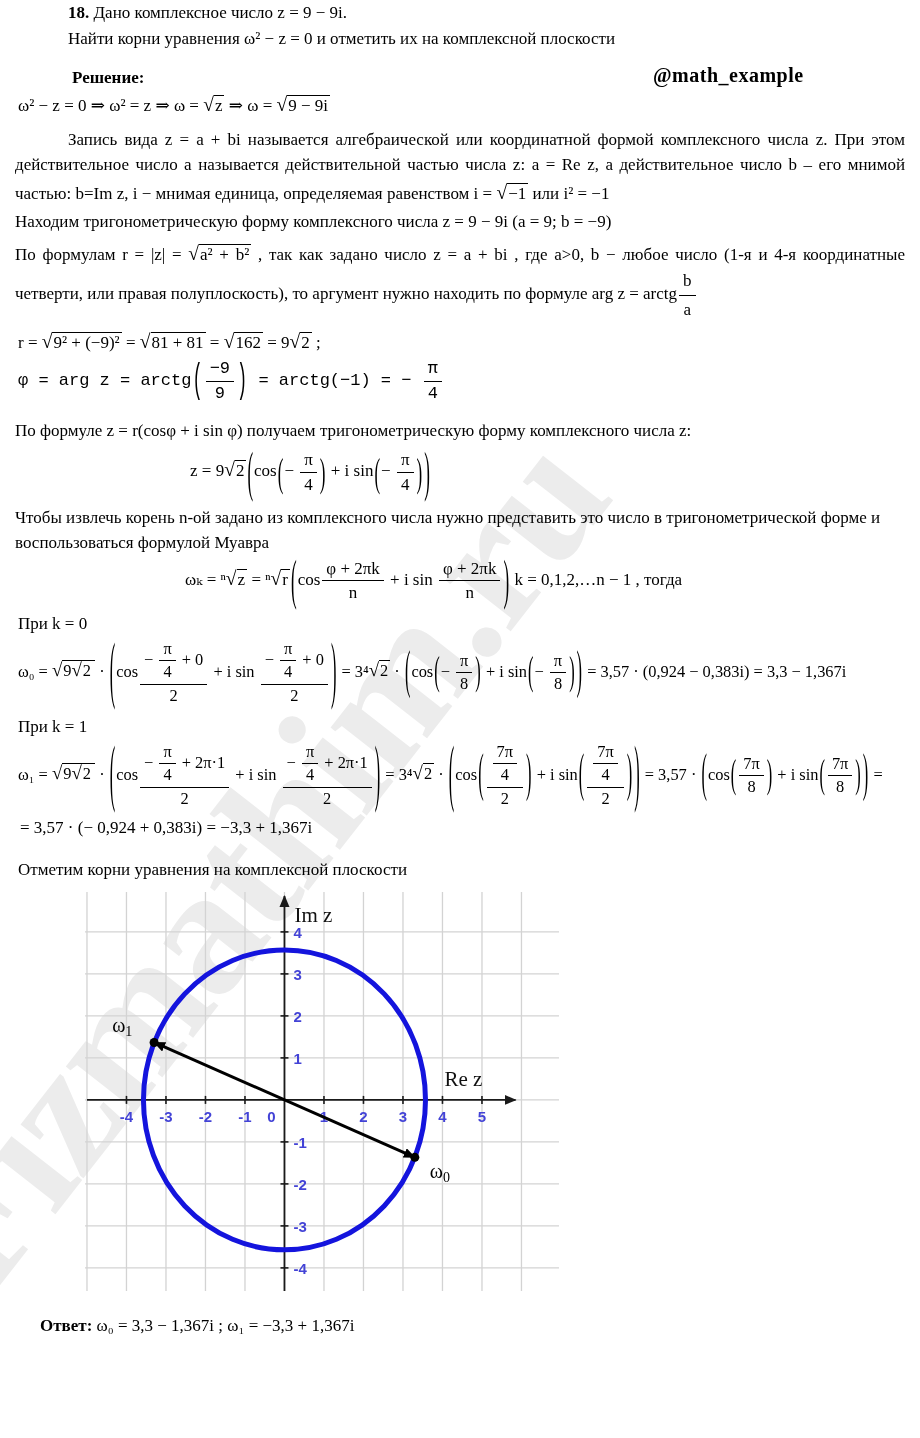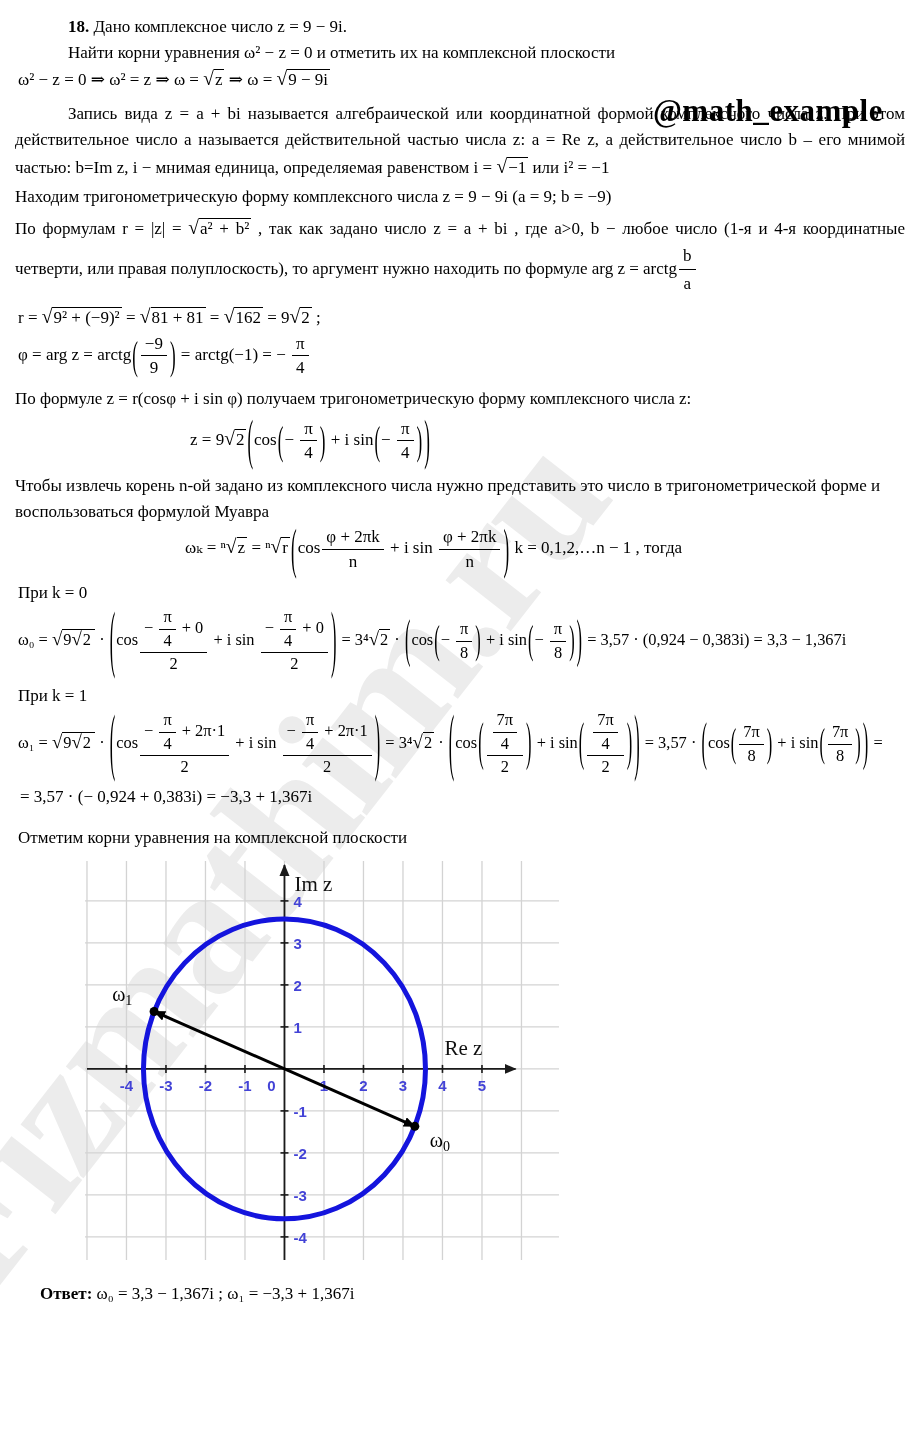--- a/index.html
+++ b/index.html
@@ -2,22 +2,22 @@
 <html><head>
 <meta charset="utf-8">
 <style>
   html,body{margin:0;padding:0;background:#ffffff;}
   .page{position:relative;width:920px;height:1438px;background:#fff;overflow:hidden;
         font-family:"Liberation Serif","DejaVu Serif",serif;color:#000;}
   .watermark{position:absolute;left:-60px;top:1160px;z-index:0;white-space:nowrap;
         font-family:"Liberation Serif","DejaVu Serif",serif;font-weight:bold;
         font-size:180px;color:#ececec;transform:rotate(-52deg);transform-origin:0 50%;
         letter-spacing:-4px;pointer-events:none;}
-  .content{position:absolute;inset:0;z-index:1;padding:14px 15px 0 15px;font-size:17px;line-height:1.5;}
-  .handle{position:absolute;left:653px;top:93px;z-index:2;font-weight:bold;font-size:31px;letter-spacing:0.5px;}
+  .content{position:absolute;inset:0;z-index:1;padding:0 15px 0 15px;font-size:17px;line-height:1.5;}
+  .handle{position:absolute;left:653px;top:64px;z-index:2;font-weight:bold;font-size:20px;letter-spacing:0.5px;}
   .indent1{margin-left:53px;}
   b{font-weight:bold;}
   .heading{font-weight:bold;margin:14px 0 0 57px;}
   .line{margin-top:2px;}
   .just{text-align:justify;}
   .p-indent{text-indent:53px;}
   .formula{white-space:nowrap;line-height:1.25;}
   
   .mfrac{display:inline-block;vertical-align:middle;text-align:center;margin:0 2px;}
   .mnum{display:block;padding:0 4px 1px 4px;border-bottom:1px solid #000;}
@@ -28,21 +28,21 @@
   .mp{display:inline-block;vertical-align:middle;font-weight:400;padding:0 1px;}
   .sz2{transform:scaleY(2.4);}
   .sz3{transform:scaleY(3.2);}
   .sz4{transform:scaleY(4.5);}
   .mpc{display:inline-block;vertical-align:middle;}
   
   .f-roots{margin:2px 0 0 3px;}
   .p-alg{margin-top:10px;}
   .p-form{margin-top:4px;}
   .f-r{margin:8px 0 0 3px;}
-  .f-phi{margin:4px 0 8px 3px;}
+  .f-phi{margin:4px 0 14px 3px;font-family:Liberation Mono, monospace;}
   .f-ztrig{margin:6px 0 0 175px;}
   .p-moivre{margin-top:10px;}
   .f-moivre{margin:2px 0 0 170px;}
   .k-label{margin:8px 0 0 3px;}
   .f-w0{margin:2px 0 0 3px;font-size:16.4px;}
   .f-w1{margin:2px 0 0 3px;font-size:16.4px;}
   .f-w1c{margin:8px 0 0 5px;}
   .p-mark{margin:18px 0 0 3px;}
   .chart{margin:10px 0 0 70px;}
   .answer{margin:14px 0 0 25px;}
@@ -53,20 +53,21 @@
 </head>
 <body>
 
 <div class="page">
   <div class="watermark">Fizmathim.ru</div>
 
   <div class="content">
     <div class="indent1"><b>18.</b><span> Дано комплексное число z = 9 − 9i.</span></div>
     <div class="indent1">Найти корни уравнения ω² − z = 0 и отметить их на комплексной плоскости</div>
 
+    <div class="heading">Решение:</div>
 
     <div class="formula f-roots">ω² − z = 0 ⇒ ω² = z ⇒ ω = <span class="msqrt"><span class="mrad">√</span><span class="mrb">z</span></span> ⇒ ω = <span class="msqrt"><span class="mrad">√</span><span class="mrb">9 − 9i</span></span></div>
 
     <div class="just p-indent p-alg">Запись вида z = a + bi называется алгебраической или координатной формой комплексного числа z. При этом действительное число a называется действительной частью числа z: a = Re z, а действительное число b – его мнимой частью: b=Im z, i − мнимая единица, определяемая равенством i = <span class="msqrt"><span class="mrad">√</span><span class="mrb">−1</span></span>  или i² = −1</div>
     <div class="line">Находим тригонометрическую форму комплексного числа z = 9 − 9i  (a = 9; b = −9)</div>
     <div class="just p-form">По формулам r = |z| = <span class="msqrt"><span class="mrad">√</span><span class="mrb">a² + b²</span></span> , так как задано число z = a + bi , где a&gt;0, b − любое число (1-я и 4-я координатные четверти, или правая полуплоскость), то аргумент нужно находить по формуле  arg z = arctg<span class="mfrac"><span class="mnum">b</span><span class="mden">a</span></span></div>
 
     <div class="formula f-r">r = <span class="msqrt"><span class="mrad">√</span><span class="mrb">9² + (−9)²</span></span> = <span class="msqrt"><span class="mrad">√</span><span class="mrb">81 + 81</span></span> = <span class="msqrt"><span class="mrad">√</span><span class="mrb">162</span></span> = 9<span class="msqrt"><span class="mrad">√</span><span class="mrb">2</span></span> ;</div>
     <div class="formula f-phi">φ = arg z = arctg<span class="mparen"><span class="mp sz2">(</span><span class="mpc"><span class="mfrac"><span class="mnum">−9</span><span class="mden">9</span></span></span><span class="mp sz2">)</span></span> = arctg(−1) = − <span class="mfrac"><span class="mnum">π</span><span class="mden">4</span></span></div>
 

